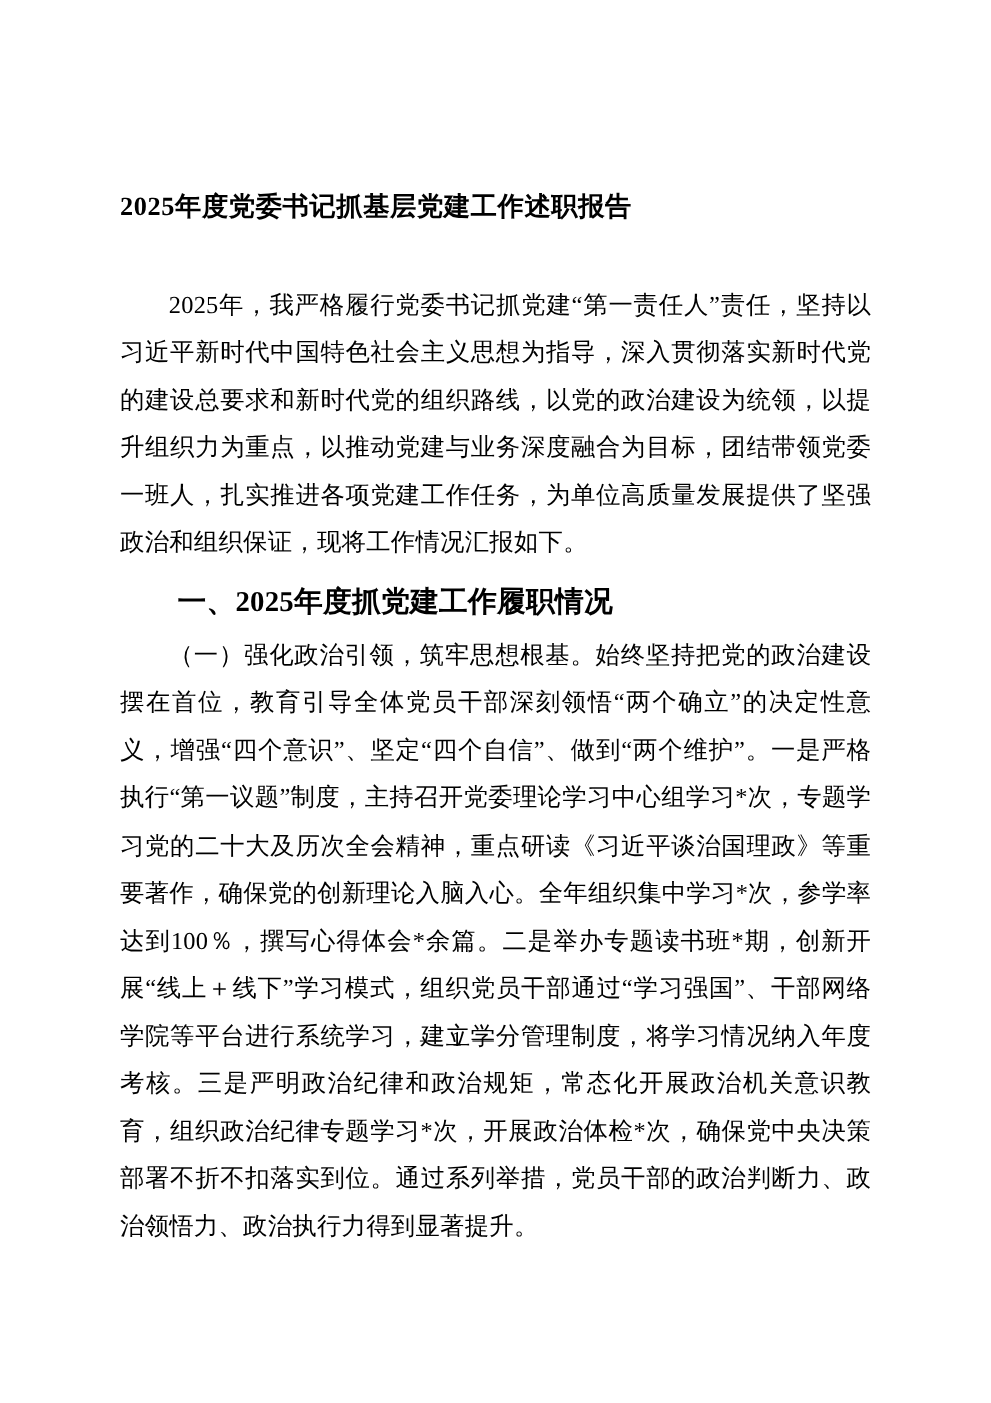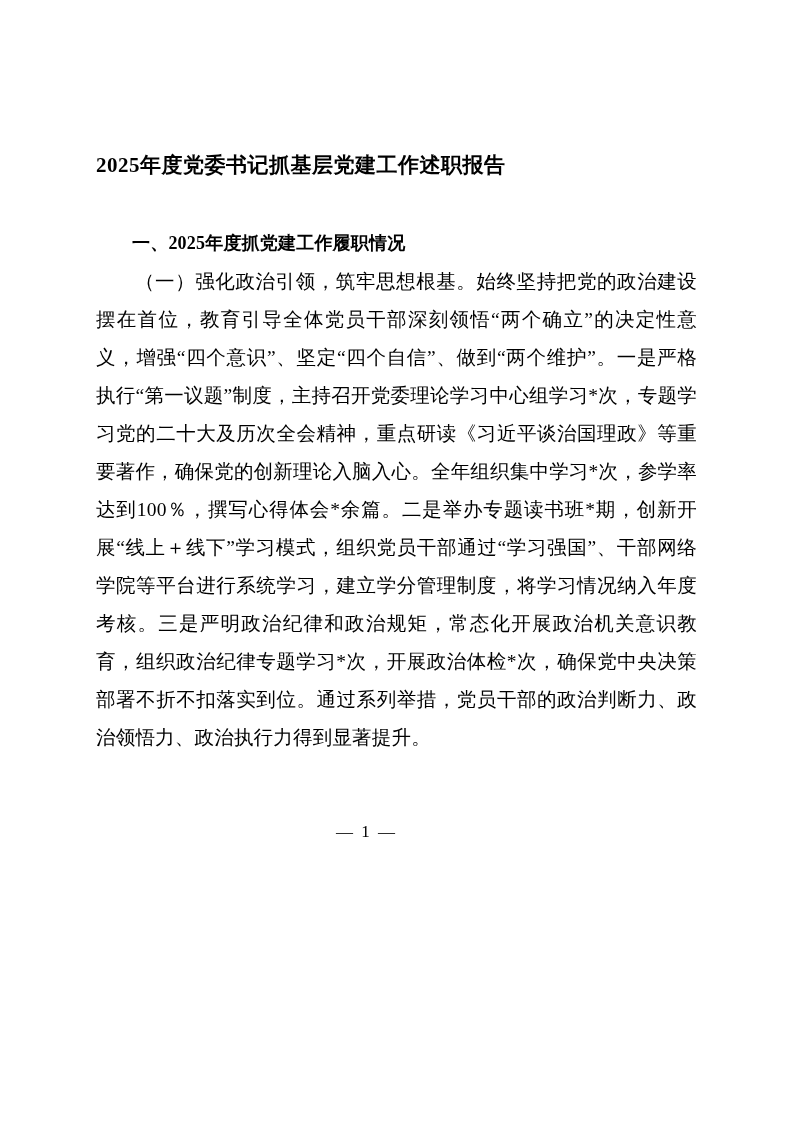--- a/index.html
+++ b/index.html
@@ -33,21 +33,21 @@
   .para {
     font-size: 19.5px;
     line-height: 1.95;
     text-align: justify;
     text-justify: inter-ideograph;
     margin: 0 0 2px 0;
     text-indent: 2em;
     letter-spacing: 0.2px;
   }
   .section-heading {
-    font-size: 18px;
+    font-size: 23px;
     font-weight: bold;
     line-height: 1.95;
     text-indent: 2em;
     margin: 6px 0 2px 0;
     letter-spacing: 0.2px;
   }
   .para .lead {
     font-weight: normal;
   }
   .footer {
@@ -61,20 +61,21 @@
     padding-right: 60px;
   }
 </style>
 </head>
 <body>
 
 <div class="page">
 
   <h1 class="doc-title">2025年度党委书记抓基层党建工作述职报告</h1>
 
+  <p class="para">2025年，我严格履行党委书记抓党建“第一责任人”责任，坚持以习近平新时代中国特色社会主义思想为指导，深入贯彻落实新时代党的建设总要求和新时代党的组织路线，以党的政治建设为统领，以提升组织力为重点，以推动党建与业务深度融合为目标，团结带领党委一班人，扎实推进各项党建工作任务，为单位高质量发展提供了坚强政治和组织保证，现将工作情况汇报如下。</p>
 
   <h2 class="section-heading">一、2025年度抓党建工作履职情况</h2>
 
   <p class="para"><span class="lead">（一）强化政治引领，筑牢思想根基。</span><span>始终坚持把党的政治建设摆在首位，教育引导全体党员干部深刻领悟“两个确立”的决定性意义，增强“四个意识”、坚定“四个自信”、做到“两个维护”。一是严格执行“第一议题”制度，主持召开党委理论学习中心组学习*次，专题学习党的二十大及历次全会精神，重点研读《习近平谈治国理政》等重要著作，确保党的创新理论入脑入心。全年组织集中学习*次，参学率达到100％，撰写心得体会*余篇。二是举办专题读书班*期，创新开展“线上＋线下”学习模式，组织党员干部通过“学习强国”、干部网络学院等平台进行系统学习，建立学分管理制度，将学习情况纳入年度考核。三是严明政治纪律和政治规矩，常态化开展政治机关意识教育，组织政治纪律专题学习*次，开展政治体检*次，确保党中央决策部署不折不扣落实到位。通过系列举措，党员干部的政治判断力、政治领悟力、政治执行力得到显著提升。</span></p>
 
   <div class="footer">— 1 —</div>
 
 </div>
 
 </body></html>

